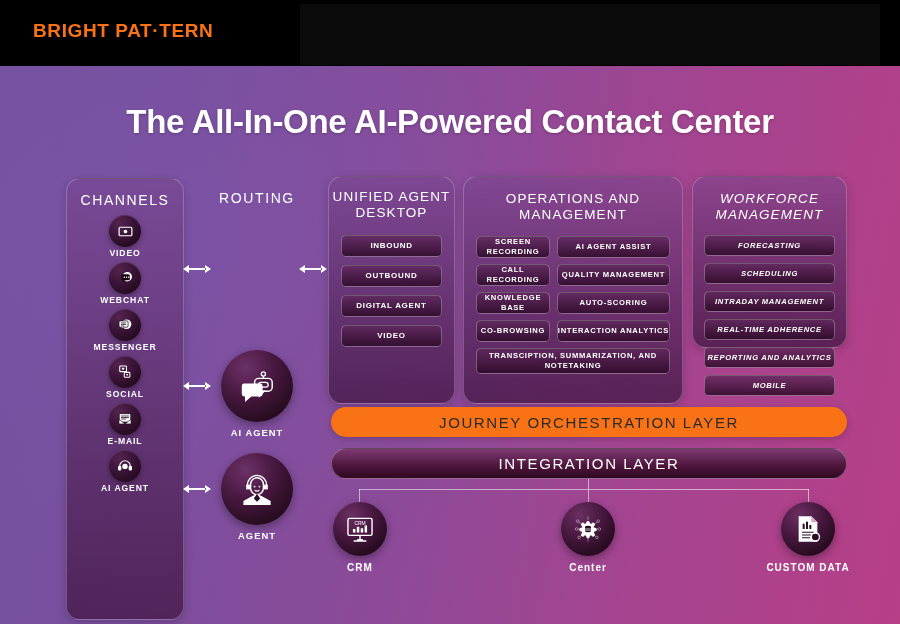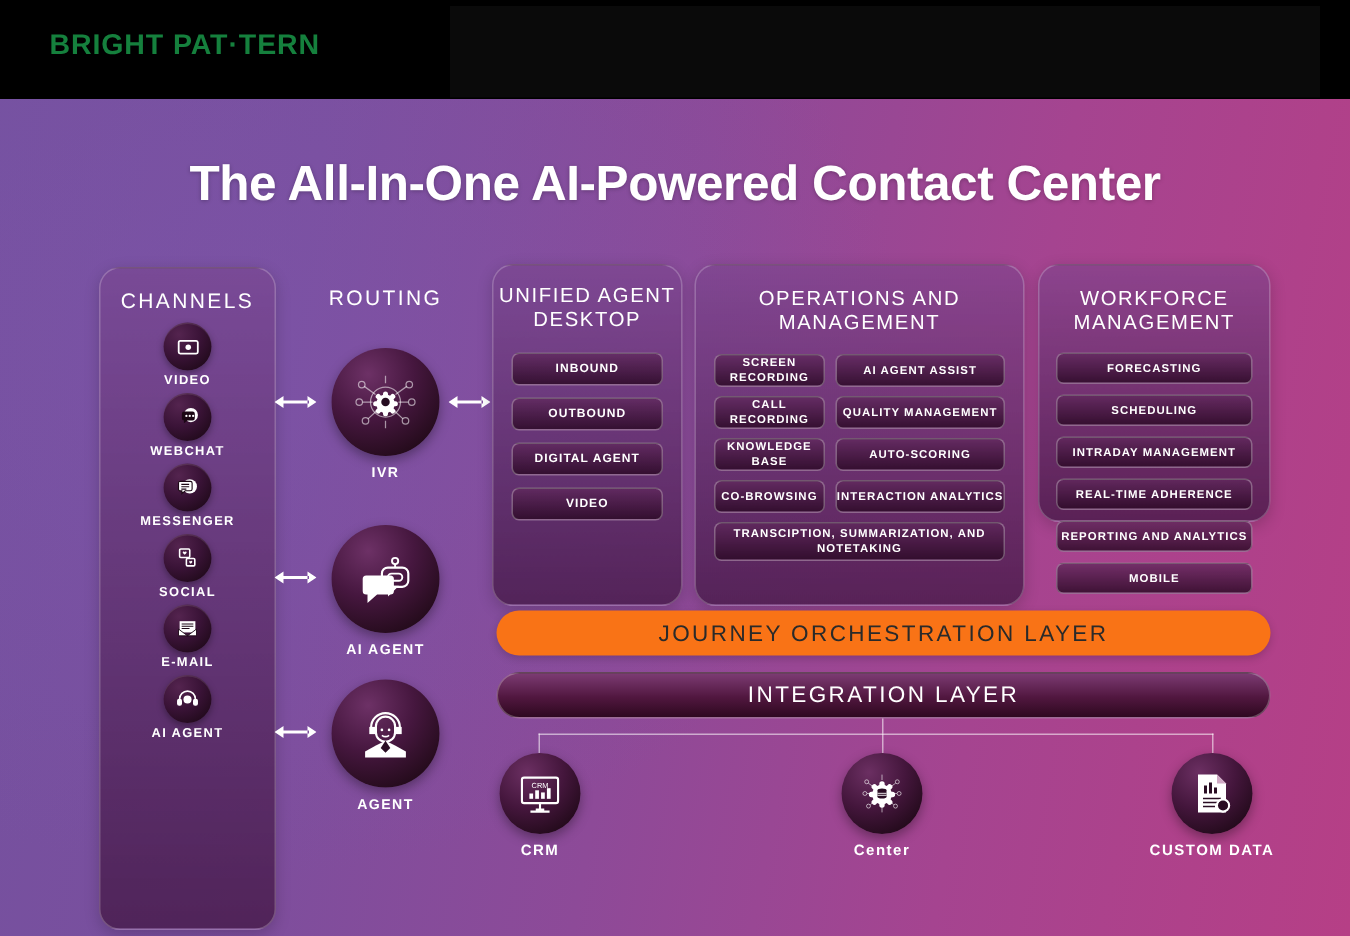--- a/index.html
+++ b/index.html
@@ -17,21 +17,21 @@
     background: #000000;
   }
   .header-panel {
     position: absolute; left: 300px; top: 4px; width: 580px; height: 61px;
     background: #0a0a0a;
   }
   .logo {
     position: absolute; left: 33px; top: 20px;
     font-family: "Liberation Sans", sans-serif;
     font-size: 19px; font-weight: 700; letter-spacing: 0.6px;
-    color: #15803d;
+    color: #f97316;
     white-space: nowrap;
   }
 
   
   .canvas {
     position: absolute; left: 0; top: 66px; width: 900px; height: 558px;
     background:
       radial-gradient(ellipse 70% 90% at 18% 30%, rgba(125,85,170,0.55) 0%, rgba(125,85,170,0) 70%),
       linear-gradient(100deg, #74519f 0%, #7a4f9e 22%, #8d4a98 48%, #a54490 72%, #b63f86 100%);
   }
@@ -93,21 +93,21 @@
     background: radial-gradient(circle at 34% 24%, #6d3166 0%, #46173f 42%, #130509 100%);
     display: inline-flex; align-items: center; justify-content: center;
     box-shadow: 0 3px 8px rgba(0,0,0,0.35);
   }
 
   .arrow { position: absolute; }
 
   
   #uad { left: 328px; top: 176px; width: 127px; height: 228px; }
   #ops { left: 463px; top: 176px; width: 220px; height: 228px; }
-  #wfm { left: 692px; top: 176px; width: 155px; height: 172px; }
+  #wfm { left: 692px; top: 176px; width: 155px; height: 172px; font-style: italic; }
 
   #uad .panel-title { margin-top: 12px; }
   #ops .panel-title { margin-top: 14px; }
   #wfm .panel-title { margin-top: 14px; }
 
   .chip {
     border-radius: 5px;
     border: 1px solid rgba(255,255,255,0.30);
     background: linear-gradient(180deg, rgba(96,40,92,0.75) 0%, rgba(44,10,38,0.85) 100%);
     color: #ffffff;
@@ -249,39 +249,20 @@
         </span>
         <div class="chan-label">AI AGENT</div>
       </div>
 
     </div>
   </div>
 
   <div id="routing">
     <div class="col-title">ROUTING</div>
 
-    <div class="route-node" style="top:42px">
-      <span class="route-circ">
-        <svg width="50" height="50" viewBox="0 0 60 60" fill="none" stroke="rgba(255,255,255,0.55)" stroke-width="1">
-          <circle cx="11" cy="16" r="2.6"></circle>
-            <circle cx="49" cy="16" r="2.6"></circle>
-          <circle cx="9" cy="30" r="2.6"></circle>
-            <circle cx="51" cy="30" r="2.6"></circle>
-          <circle cx="14" cy="45" r="2.6"></circle>
-            <circle cx="46" cy="45" r="2.6"></circle>
-          <path d="M13 17.5 22 24M47 17.5 38 24M11.6 30h8M48.4 30h-8M16 43.5 23 37M44 43.5 37 37M30 9v6M30 51v-6"></path>
-          <circle cx="30" cy="30" r="12"></circle>
-          <g fill="#ffffff" stroke="none">
-            <path d="M30 21.5a2 2 0 0 1 2 2v.8a7 7 0 0 1 1.6.7l.6-.6a2 2 0 1 1 2.8 2.8l-.6.6q.45.75.7 1.6h.8a2 2 0 1 1 0 4h-.8a7 7 0 0 1-.7 1.6l.6.6a2 2 0 1 1-2.8 2.8l-.6-.6q-.75.45-1.6.7v.8a2 2 0 1 1-4 0v-.8a7 7 0 0 1-1.6-.7l-.6.6a2 2 0 1 1-2.8-2.8l.6-.6a7 7 0 0 1-.7-1.6h-.8a2 2 0 1 1 0-4h.8q.25-.85.7-1.6l-.6-.6a2 2 0 1 1 2.8-2.8l.6.6a7 7 0 0 1 1.6-.7v-.8a2 2 0 0 1 2-2z"></path>
-          </g>
-          <circle cx="30" cy="30" r="3.4" fill="#250b20" stroke="none"></circle>
-        </svg>
-      </span>
-      <div class="route-label">IVR</div>
-    </div>
 
     <div class="route-node" style="top:160px">
       <span class="route-circ">
         <svg width="48" height="48" viewBox="0 0 60 60">
           <circle cx="38" cy="15" r="2.6" fill="none" stroke="#fff" stroke-width="1.6"></circle>
           <path d="M38 17.6v3" stroke="#fff" stroke-width="1.6"></path>
           <rect x="27" y="20.5" width="22" height="16" rx="5" fill="none" stroke="#fff" stroke-width="1.8"></rect>
           <path d="M33 36.5v6l6-6z" fill="none" stroke="#fff" stroke-width="1.8"></path>
           <rect x="32" y="25.5" width="12" height="6" rx="3" fill="none" stroke="#fff" stroke-width="1.6"></rect>
           <path d="M14 27h20a3 3 0 0 1 3 3v10a3 3 0 0 1-3 3H23l-8 7v-7h-1a3 3 0 0 1-3-3V30a3 3 0 0 1 3-3z" fill="#ffffff"></path>

